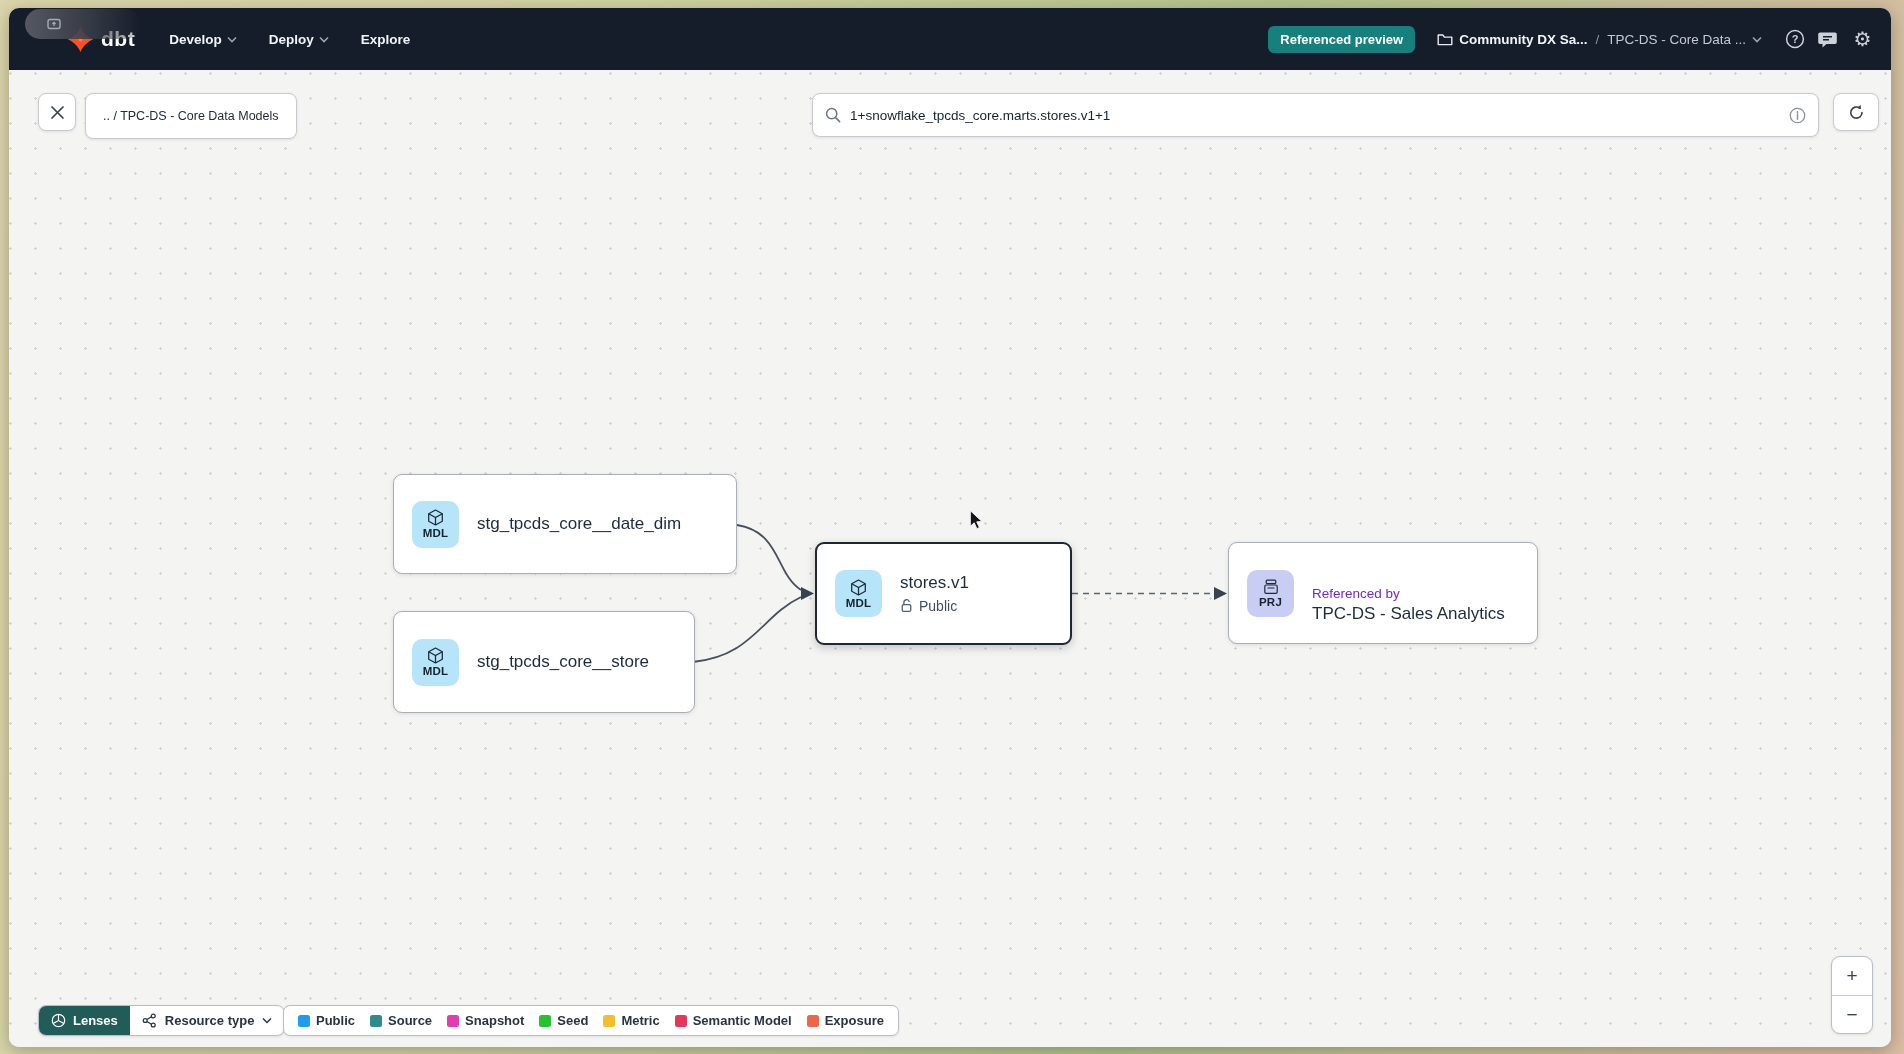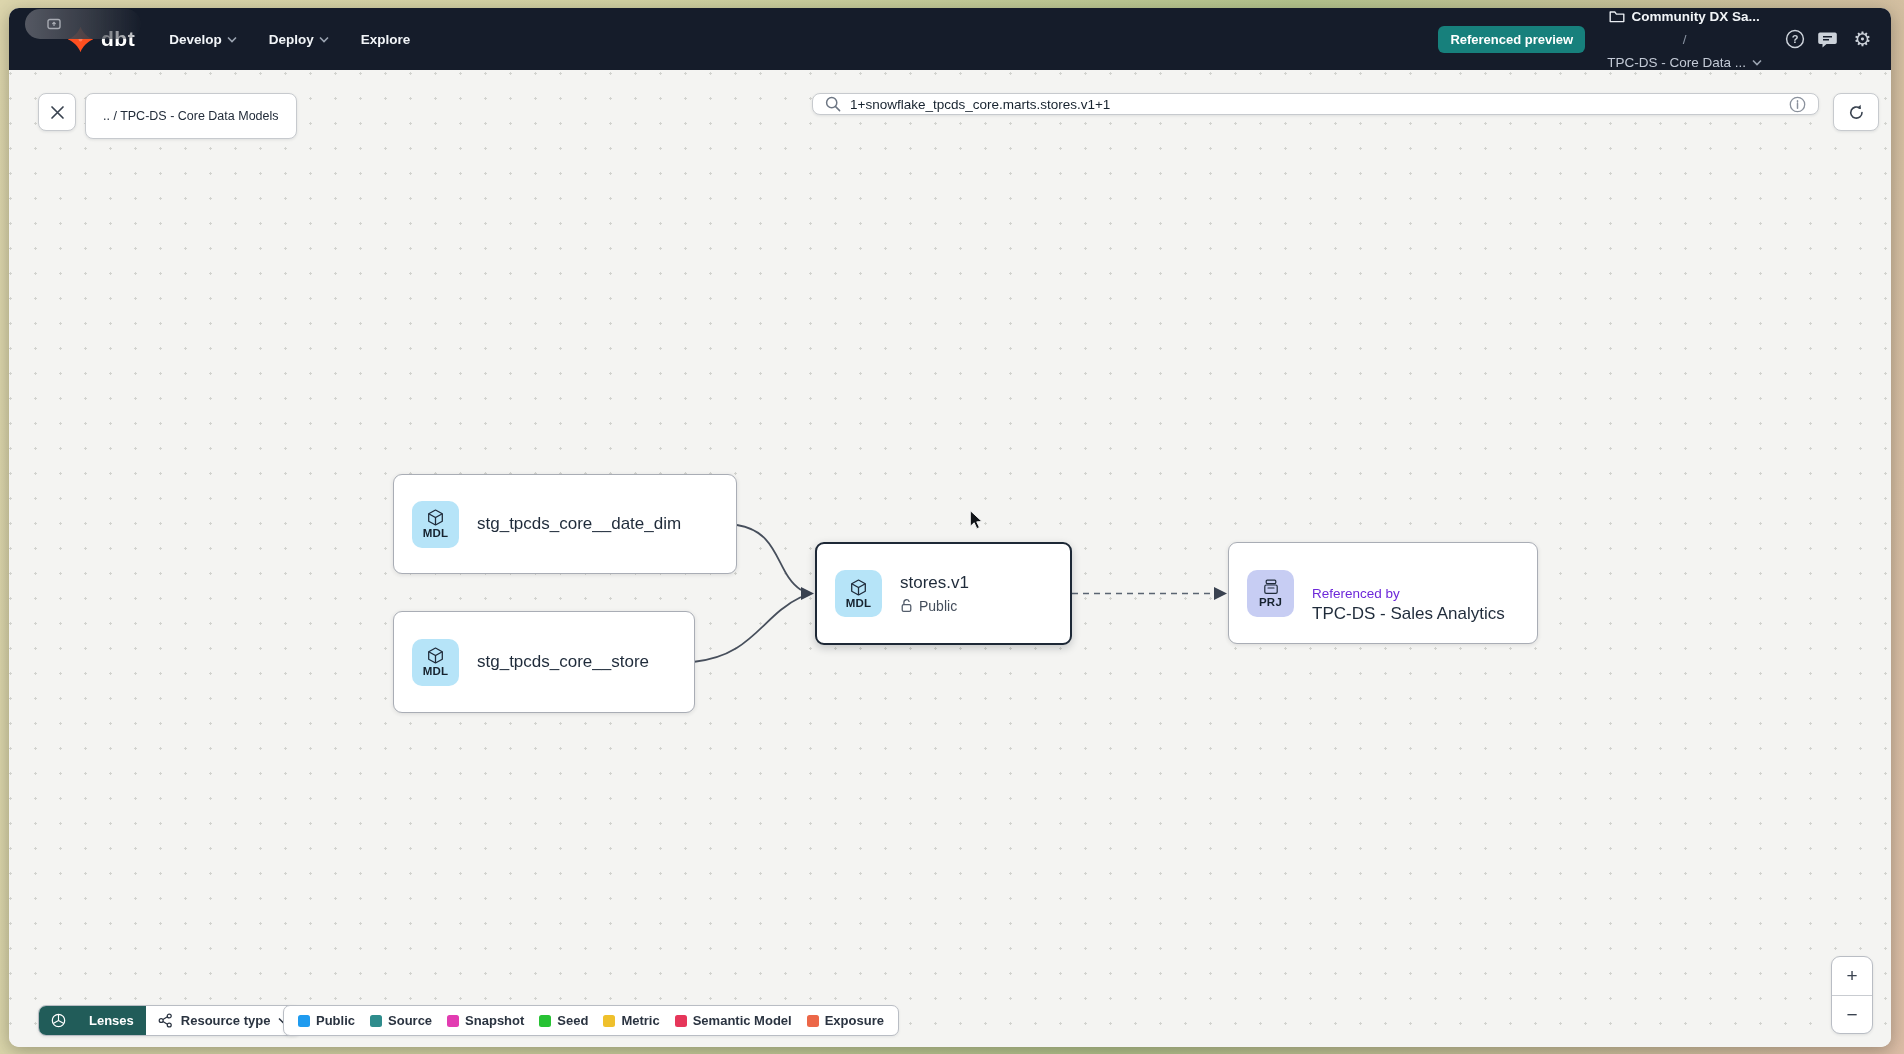--- a/index.html
+++ b/index.html
@@ -26,37 +26,37 @@
   }
   .logo { display:flex; align-items:center; gap:7px; margin-right:34px; }
   .logo-text { font-size:21px; font-weight:700; letter-spacing:.5px; color:#fff; }
   .menu { display:flex; align-items:center; gap:32px; }
   .menu-item { display:flex; align-items:center; gap:5px; font-size:13.5px; font-weight:700; color:#f2f5f8; cursor:pointer; }
   .nav-right { margin-left:auto; display:flex; align-items:center; gap:14px; }
   .preview-badge {
     background:#17807c; color:#fff; font-size:13px; font-weight:700;
     padding:6px 12px; border-radius:6px; white-space:nowrap;
   }
-  .crumbs { display:flex; align-items:center; gap:8px; margin-left:8px; white-space:nowrap;flex-direction:column; }
+  .crumbs { display:flex; align-items:center; gap:8px; margin-left:8px; white-space:nowrap; }
   .crumb-account { font-size:13.5px; font-weight:700; color:#f2f5f8; display:flex; align-items:center; gap:6px; }
   .crumb-sep { color:#8a94a3; font-size:13.5px; }
   .crumb-project { font-size:13.5px; color:#c3cad6; display:flex; align-items:center; gap:6px; }
   .nav-icons { display:flex; align-items:center; gap:13px; margin-left:8px; }
   .nav-icon { width:21px; height:21px; display:flex; align-items:center; justify-content:center; color:#ccd2da; cursor:pointer; }
   .gear-glyph { font-size:20px; color:#ccd2da; line-height:1; }
   
   .canvas {
     position:relative; height:991px; background:#f4f4f2;
     background-image:radial-gradient(circle, #d2d3cf 1px, rgba(0,0,0,0) 1.15px);
     background-size:25px 25px; background-position:14px 16px;
   }
   .float { position:absolute; background:#fff; border:1px solid #c7cace; border-radius:8px; box-shadow:0 1px 3px rgba(30,35,45,.10); }
   .btn-close { left:29px; top:23px; width:38px; height:38px; display:flex; align-items:center; justify-content:center; cursor:pointer; }
   .chip { left:76px; top:23px; height:46px; display:flex; align-items:center; padding:0 17px; font-size:12.5px; color:#222c3a; cursor:pointer; }
-  .searchbar { left:803px; top:23px; width:1007px; height:22px; display:flex; align-items:center; padding:0 12px; gap:9px; }
+  .searchbar { left:803px; top:23px; width:1007px; height:44px; display:flex; align-items:center; padding:0 12px; gap:9px; }
   .searchbar input {
     flex:1; border:none; outline:none; font-family:"Liberation Sans",sans-serif;
     font-size:13.5px; color:#16222e; background:transparent;
   }
   .btn-refresh { left:1824px; top:23px; width:46px; height:38px; display:flex; align-items:center; justify-content:center; cursor:pointer; }
   
   .node {
     position:absolute; background:#fff; border:1px solid #a9adb5; border-radius:9px;
     box-shadow:0 1px 4px rgba(30,35,45,.12); display:flex; align-items:center; padding:0 18px; gap:18px; cursor:pointer;
   }
@@ -72,21 +72,21 @@
   .node-sub { display:flex; align-items:flex-start; gap:6px; margin-top:5px; font-size:14px; color:#434d5b; font-weight:400; }
   .node-kicker { font-size:13.5px; color:#6d28d9; margin-bottom:3px;margin-top:24px; }
   .edges { position:absolute; inset:0; width:100%; height:100%; pointer-events:none; }
   
   .lens-group {
     position:absolute; left:29px; bottom:25px; height:31px; display:flex; align-items:stretch;
     background:#fff; border:1px solid #b9bdc4; border-radius:8px; overflow:hidden;
     box-shadow:0 1px 3px rgba(30,35,45,.10);
   }
   .lenses-btn {
-    background:#215c59; color:#fff; display:flex; align-items:center; gap:23px;
+    background:#215c59; color:#fff; display:flex; align-items:center; gap:7px;
     padding:12px 12px; font-size:13px; font-weight:700; cursor:pointer;
   }
   .restype-btn { display:flex; align-items:center; gap:8px; padding:0 12px; font-size:13px; font-weight:600; color:#2a3340; cursor:pointer; }
   .legend {
     position:absolute; left:274px; bottom:25px; height:31px; display:flex; align-items:center; gap:15px;
     background:#fff; border:1px solid #b9bdc4; border-radius:7px; padding:0 14px;
     box-shadow:0 1px 3px rgba(30,35,45,.08);
   }
   .legend-item { display:flex; align-items:center; gap:6px; font-size:13px; font-weight:600; color:#2a3340; }
   .legend-swatch { width:12px; height:12px; border-radius:2.5px; }

